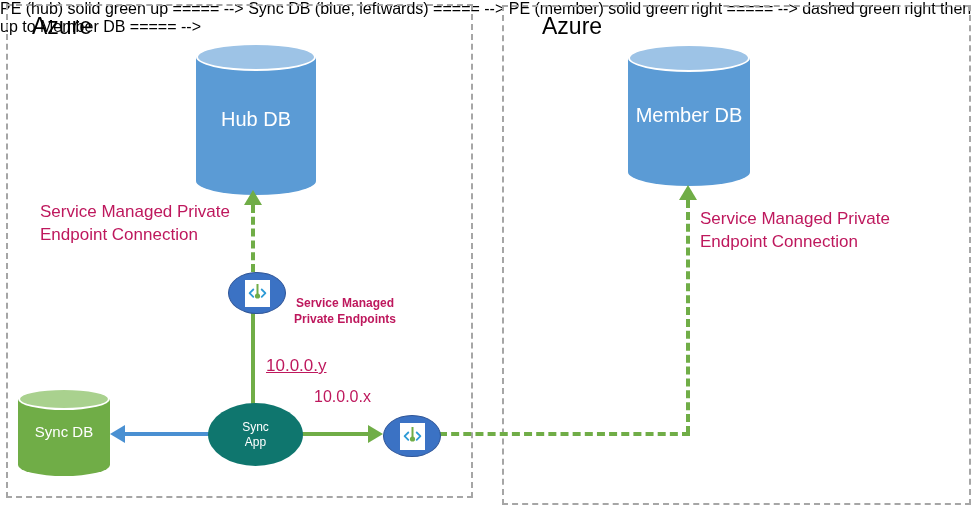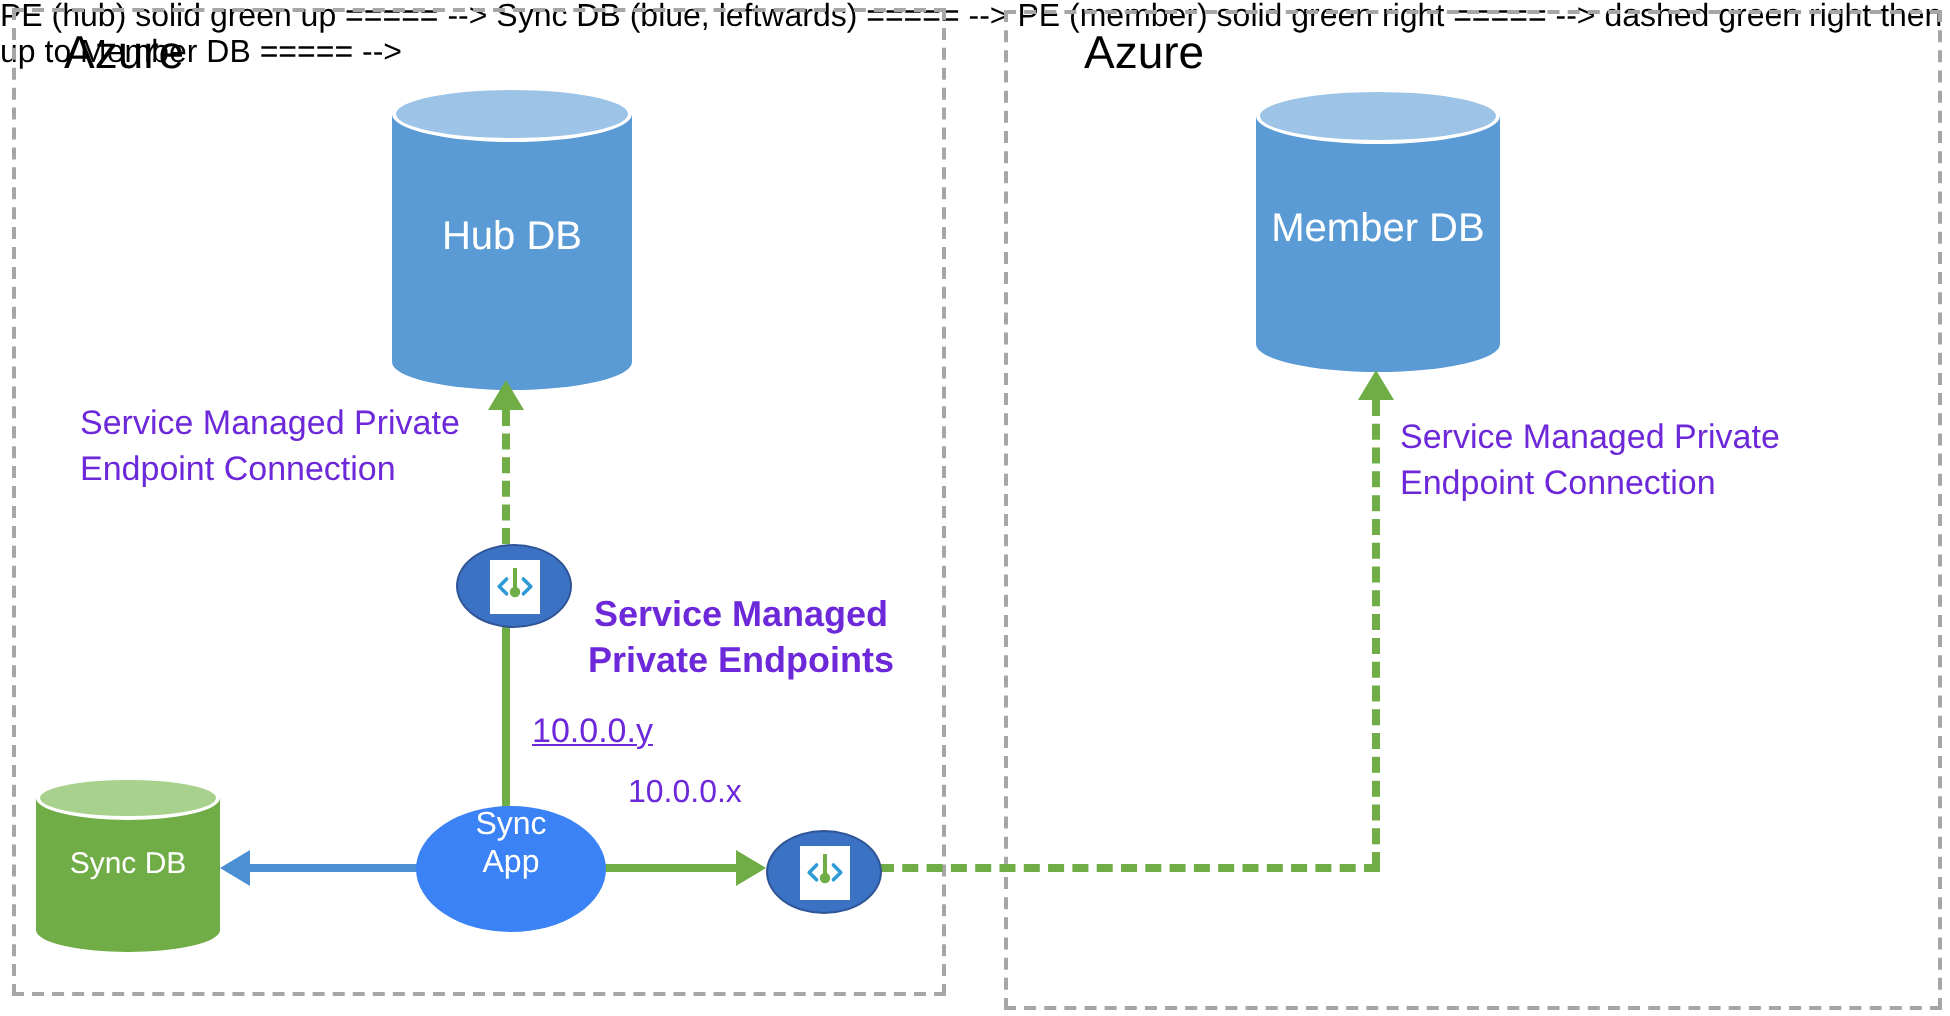--- a/index.html
+++ b/index.html
@@ -92,27 +92,28 @@
   #sync-db .cyl-body   { top: 11px; bottom: 11px; }
 
   
   #sync-app {
     position: absolute;
     left: 208px;
     top: 403px;
     width: 95px;
     height: 63px;
     border-radius: 50%;
-    background: #3b82f6;
+    background: #0f766e;
     color: #ffffff;
-    font-size: 16px;
+    font-size: 12px;
     line-height: 1.2;
     display: flex;
     flex-direction: column;
     align-items: center;
+    justify-content: center;
     text-align: center;
     z-index: 5;
   }
 
   
   .pe-badge {
     position: absolute;
     width: 56px;
     height: 40px;
     border-radius: 50%;
@@ -186,32 +187,32 @@
     border-bottom: 9px solid transparent;
     border-left: 15px solid #70AD47;
     z-index: 3;
   }
 
   
   .annot {
     position: absolute;
     font-size: 17px;
     line-height: 1.35;
-    color: #6d28d9;
+    color: #be185d;
     font-family: "Liberation Sans", sans-serif;
     white-space: pre-line;
     z-index: 4;
   }
   #annot-hub-conn    { left: 40px;  top: 201px; }
   #annot-member-conn { left: 700px; top: 208px; }
   #annot-smpe {
     left: 294px;
     top: 296px;
     font-weight: bold;
-    font-size: 18px;
+    font-size: 12px;
     text-align: center;
     line-height: 1.3;
   }
   #label-ip-y { left: 266px; top: 355px; font-size: 17px; text-decoration: underline; }
   #label-ip-x { left: 314px; top: 386px; font-size: 16px; }
 </style>
 </head>
 <body>
 
 <div id="canvas">

